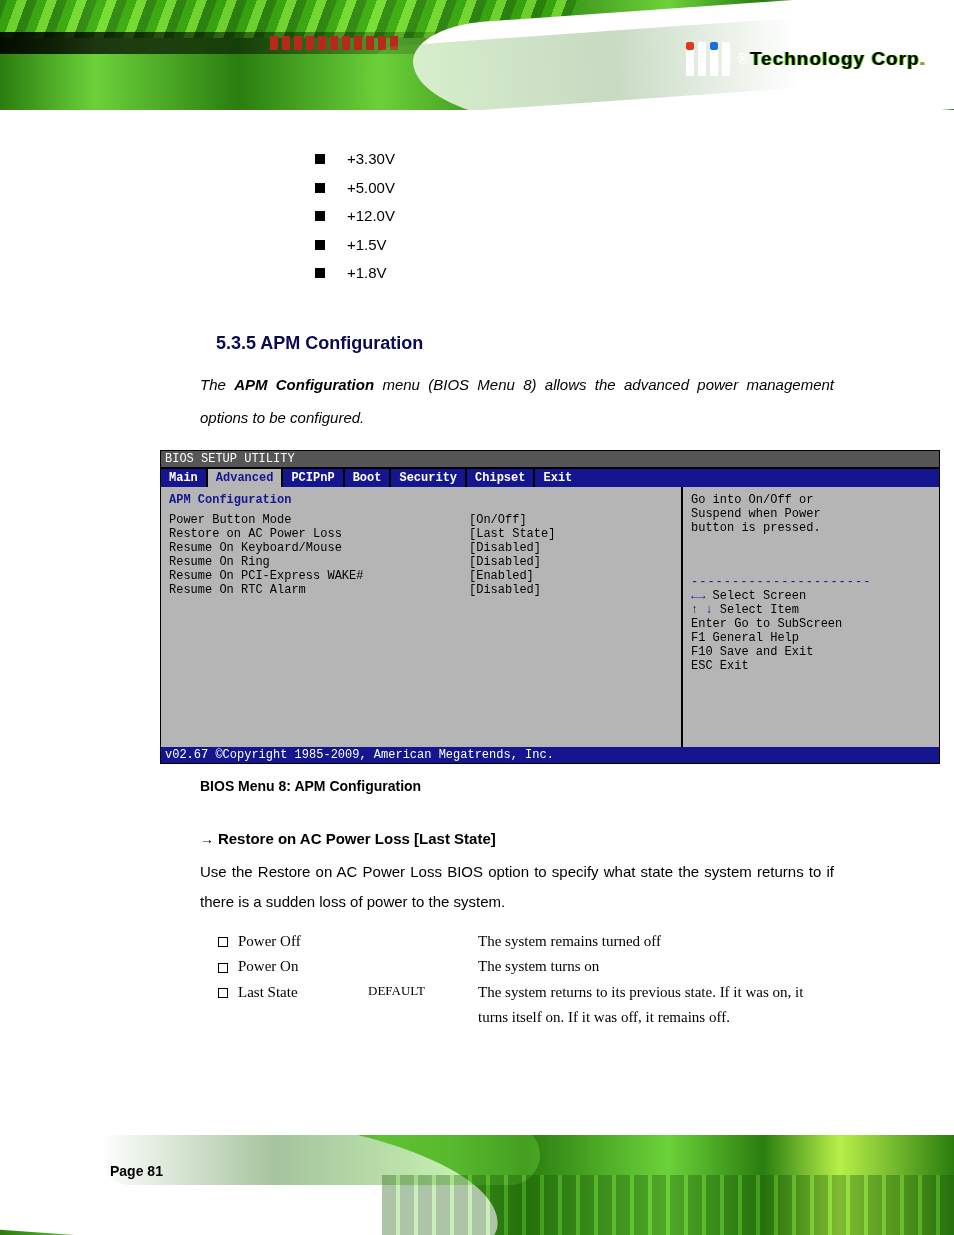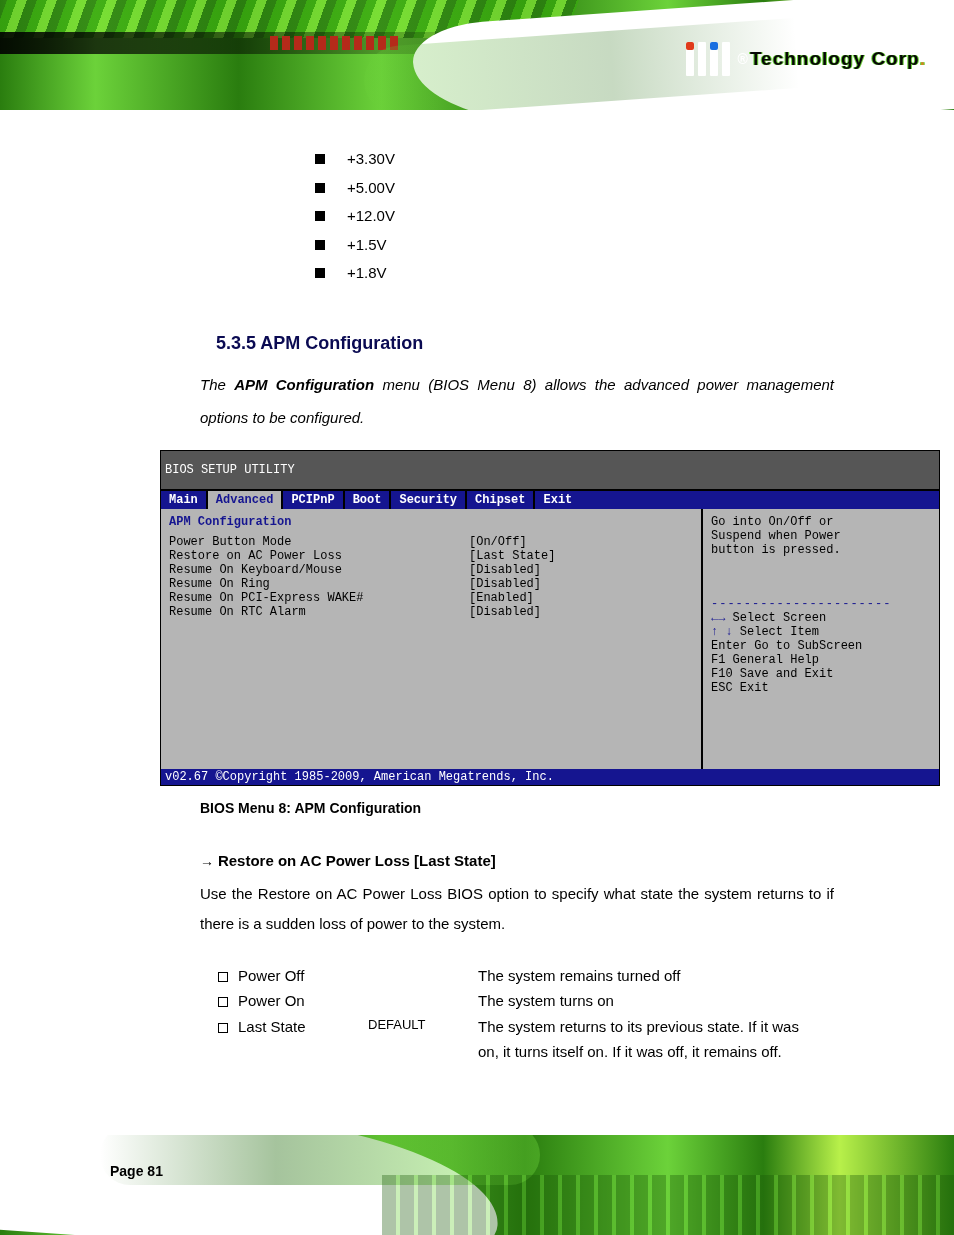--- a/index.html
+++ b/index.html
@@ -80,41 +80,41 @@
 
   
   .bios {
     margin: 16px 0 0 -40px;
     width: 780px;
     font-family: "Courier New", monospace;
     font-size: 12px;
     color:#000;
     border:1px solid #000;
   }
-  .bios .titlebar { background:#565656; color:#fff; padding:12px 4px; border-bottom:2px solid #000;}
+  .bios .titlebar { background:#565656; color:#fff; padding:1px 4px; border-bottom:2px solid #000;}
   .bios .tabrow { display:flex; background:#151590; color:#fff; font-weight:bold;}
   .bios .tabrow .tab { padding:2px 8px; border-right:2px solid #000;}
   .bios .tabrow .tab.active { background:#b5b5b5; color:#151590;}
   .bios .body { display:flex; background:#b5b5b5;}
   .bios .left { flex:1; padding:6px 8px 18px 8px; border-right:2px solid #000; min-height:260px;}
   .bios .left .hdr { color:#151590; font-weight:bold;}
   .bios .left .row { display:flex;}
   .bios .left .row .lab { width:300px;}
   .bios .left .row .val { }
-  .bios .right { width:236px; padding:6px 8px;}
+  .bios .right { width:256px; padding:6px 8px;}
   .bios .right .hdr {}
   .bios .right .sep { color:#151590; letter-spacing:1px;}
   .bios .right .nav .arrow { color:#151590;}
   .bios .footer { background:#151590; color:#fff; padding:1px 4px;}
   .caption { font-size:14px; font-weight:bold; color:#000; margin-top:14px;}
   .option-head { font-size:15px; font-weight:bold; margin-top:36px;}
   .arrow-sym { font-size:14px; }
 
   .option-p { font-size:15px; line-height:2.0; text-align:justify; margin-top:10px;}
-  .opt-table { margin-top:24px;}
+  .opt-table { margin-top:12px;font-family:Liberation Serif, serif;}
   .opt-row { display:flex; font-size:15px; line-height:1.7;}
   .opt-row .bullet { width:38px; padding-left:18px;}
   .opt-row .bullet::before { content:""; display:inline-block; width:8px; height:8px; border:1px solid #000; vertical-align:middle;}
   .opt-row .ov { width:130px;}
   .opt-row .df { width:110px; font-size:13px;}
   .opt-row .desc {}
 
   
   .bottom-banner {
     position:absolute; left:0; bottom:0; width:100%; height:100px;

